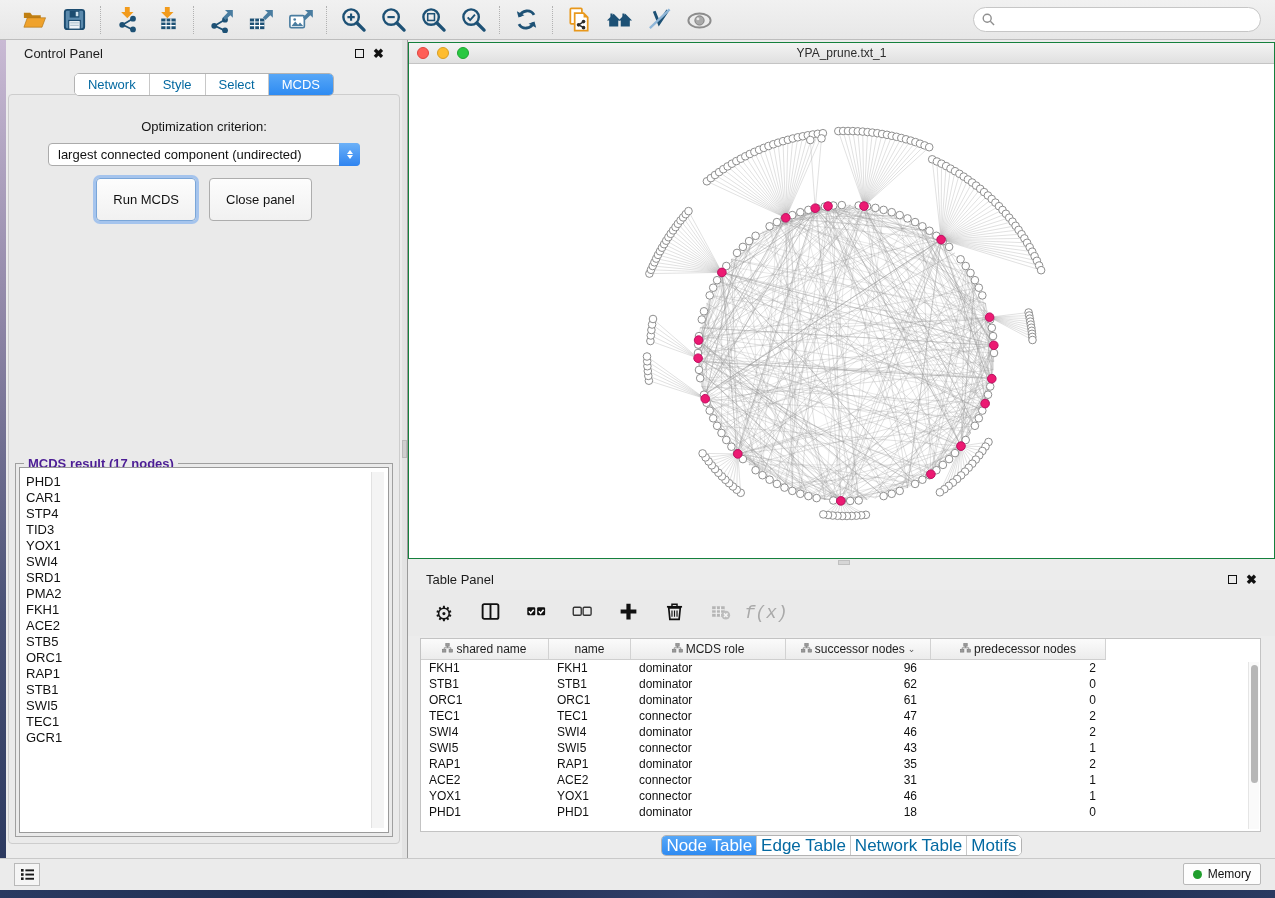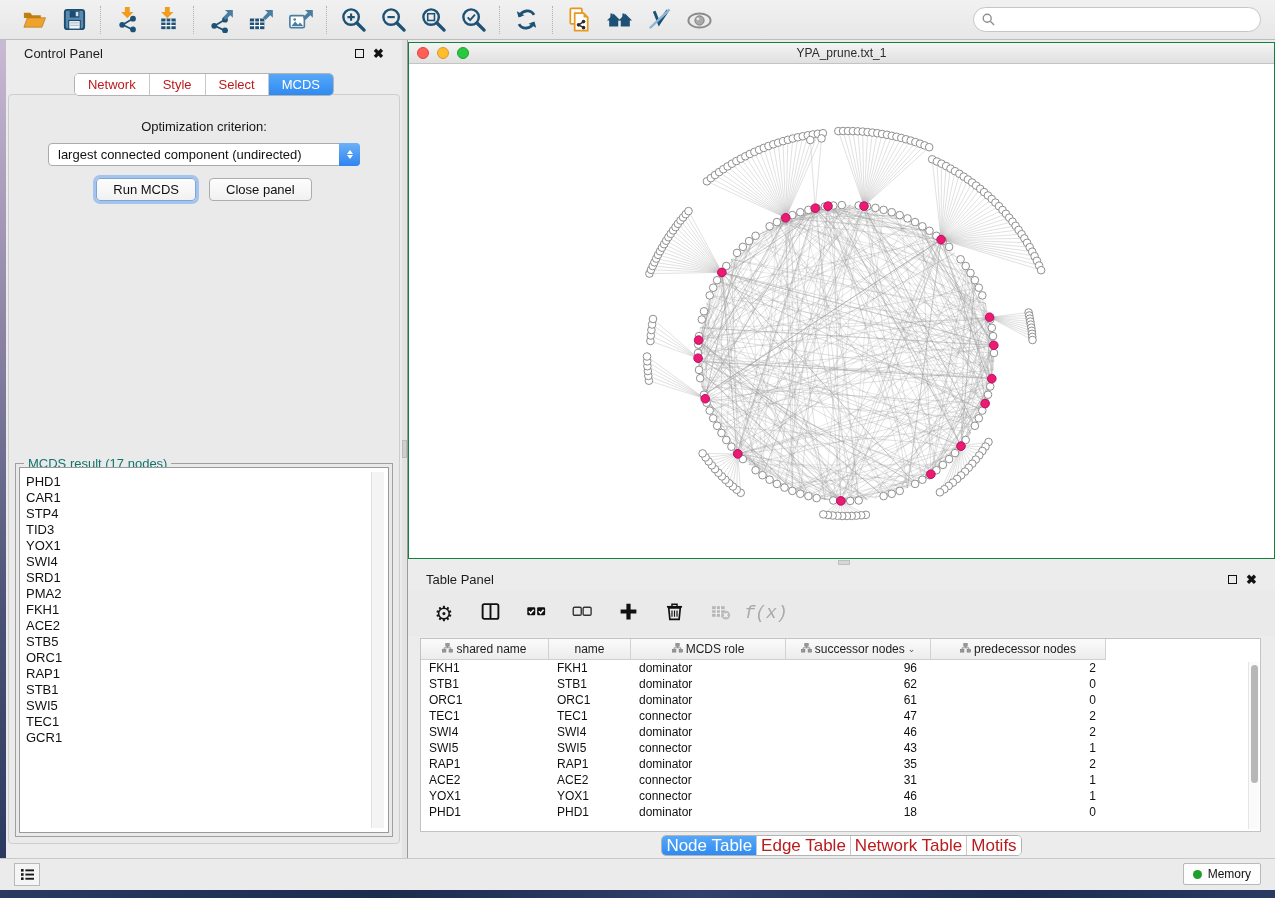--- a/index.html
+++ b/index.html
@@ -32,47 +32,47 @@
   
   .control-panel { position:absolute; left:6px; top:40px; width:396px; height:818px; background:#ececec; }
   .panel-titlebar { height:26px; display:flex; align-items:center; padding:0 18px; }
   .panel-title { font-size:13px; color:#1c1c1c; }
   .panel-winbtns { margin-left:auto; display:flex; gap:9px; align-items:center; }
   .wb { font-size:11px; color:#111; cursor:pointer; line-height:1; }
   .wb.float { font-size:10px; border:1.3px solid #111; width:9px; height:9px; display:inline-block; }
   .wb.close { font-weight:bold; font-size:13px; }
 
   .seg { display:inline-flex; background:#fff; border:1px solid #b3b3b3; border-radius:5px; overflow:hidden; }
-  .seg .seg-btn { font-family:"Liberation Sans",sans-serif; font-size:13px; color:#b91c1c; background:#fff;
+  .seg .seg-btn { font-family:"Liberation Sans",sans-serif; font-size:13px; color:#0369a1; background:#fff;
     border:none; border-left:1px solid #c8c8c8; padding:3px 13px; cursor:pointer; line-height:15px; }
   .seg .seg-btn:first-child { border-left:none; }
   .seg .seg-btn.active { background:linear-gradient(#57a7f7,#2e8bf2); color:#fff; }
 
   .cp-tabs { position:absolute; top:33px; left:0; width:100%; text-align:center; z-index:3; }
   .cp-body { position:absolute; top:54px; left:2px; right:2px; bottom:14px;
     background:#eaeaea; border:1px solid #cdcdcd; border-radius:4px; }
   .opt-label { margin-top:24px; text-align:center; font-size:13px; color:#151515; }
   .criterion { margin:9px auto 0; width:312px; height:23px; background:#fff;
     border:1px solid #ababab; border-radius:4px; display:flex; align-items:center; cursor:pointer; }
   .criterion .val { flex:1; font-size:13px; color:#111; padding-left:9px; white-space:nowrap; }
   .stepper { width:21px; height:23px; margin-right:-1px; border-radius:0 4px 4px 0;
     background:linear-gradient(#6cb1f8,#2f84f0); display:flex; flex-direction:column;
     align-items:center; justify-content:center; gap:1px; }
   .stepper .ar { width:0; height:0; border-left:3.5px solid transparent; border-right:3.5px solid transparent; }
   .stepper .up { border-bottom:4.5px solid #fff; }
   .stepper .dn { border-top:4.5px solid #fff; }
   .btn-row { margin-top:12px; display:flex; justify-content:center; gap:13px; }
-  .pbtn { font-family:"Liberation Sans",sans-serif; font-size:13px; color:#111; padding:3px 16px;
+  .pbtn { font-family:"Liberation Sans",sans-serif; font-size:13px; color:#111; padding:13px 16px;
     background:linear-gradient(#fdfdfd,#f1f1f1); border:1px solid #adadad; border-radius:4px; cursor:pointer; }
   .pbtn.focused { box-shadow:0 0 0 3px rgba(90,155,240,.48); border-color:#7aa6d8; }
 
   .result-fs { position:absolute; left:6px; right:6px; top:368px; bottom:6px;
     border:1px solid #9f9f9f; }
   .result-legend { position:absolute; top:-8px; left:8px; background:#eaeaea; padding:0 4px;
-    font-size:13px; color:#0f766e; }
+    font-size:13px; color:#4c1d95;font-weight:bold; }
   .result-list { position:absolute; inset:3px; background:#fff; border:1px solid #9a9a9a;
     overflow:hidden; padding:6px 0 0 6px; }
   .result-list .row { font-size:13px; line-height:16px; color:#111; cursor:default; }
   .result-scroll { position:absolute; top:4px; right:4px; bottom:4px; width:13px;
     background:#f4f4f4; border-left:1px solid #e2e2e2; }
 
   
   .vsplit { position:absolute; left:402px; top:40px; width:6px; height:818px;
     background:#e3e3e3; border-right:1px solid #9a9a9a; cursor:col-resize; }
   .vsplit .grip { position:absolute; left:0; top:400px; width:5px; height:18px;

